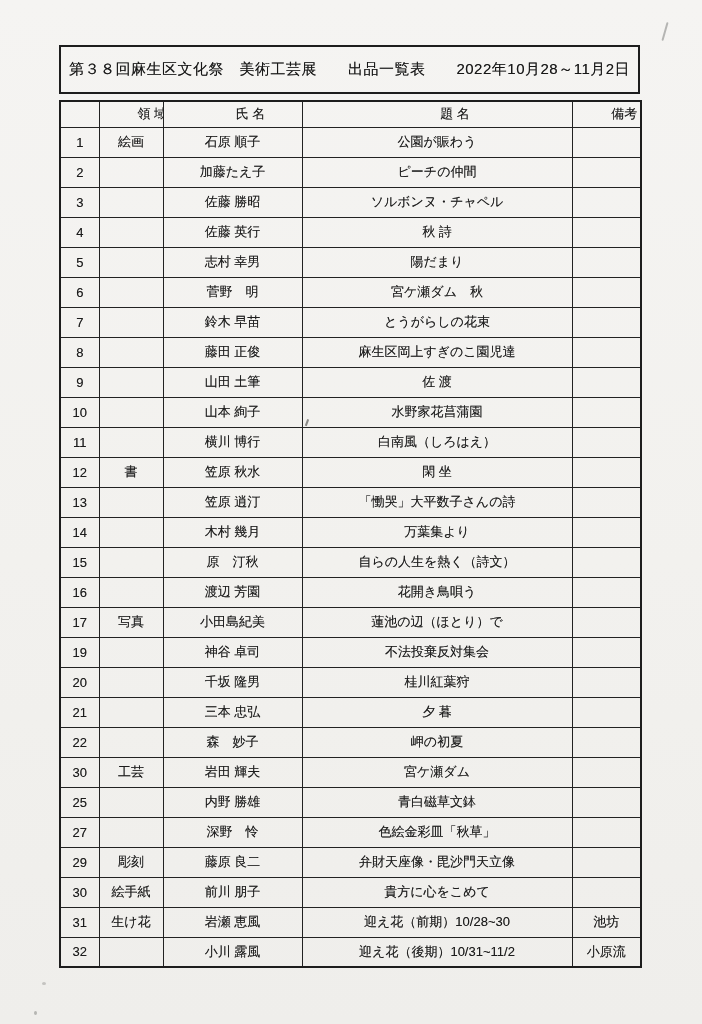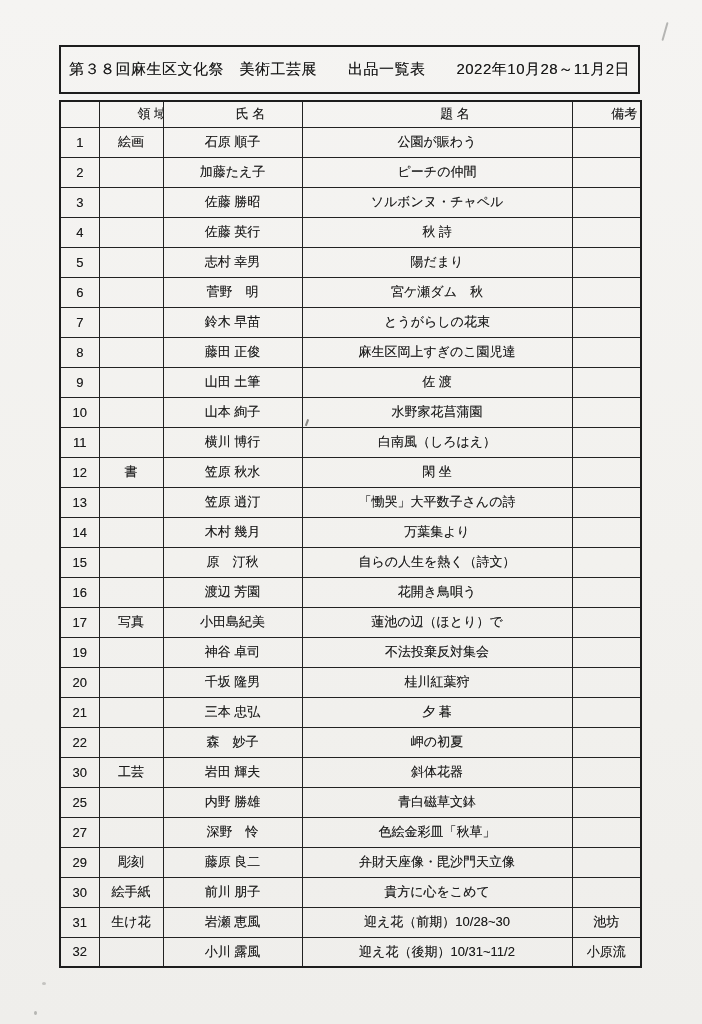--- a/index.html
+++ b/index.html
@@ -248,21 +248,21 @@
           <td>22</td>
           <td></td>
           <td>森　妙子</td>
           <td>岬の初夏</td>
           <td></td>
         </tr>
         <tr>
           <td>30</td>
           <td>工芸</td>
           <td>岩田 輝夫</td>
-          <td>斜体花器</td>
+          <td>宮ケ瀬ダム</td>
           <td></td>
         </tr>
         <tr>
           <td>25</td>
           <td></td>
           <td>内野 勝雄</td>
           <td>青白磁草文鉢</td>
           <td></td>
         </tr>
         <tr>

